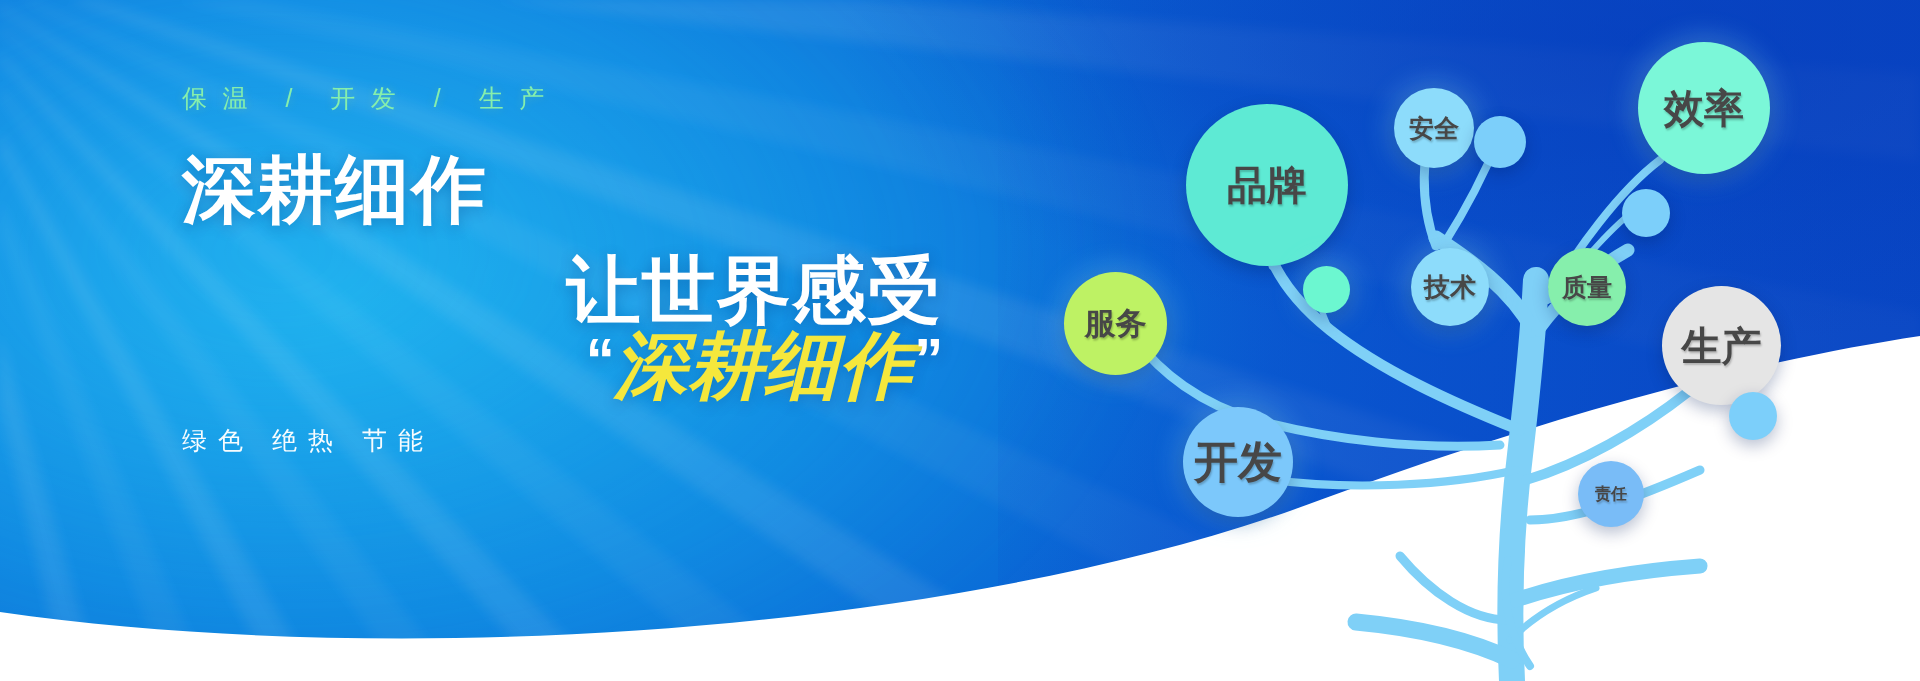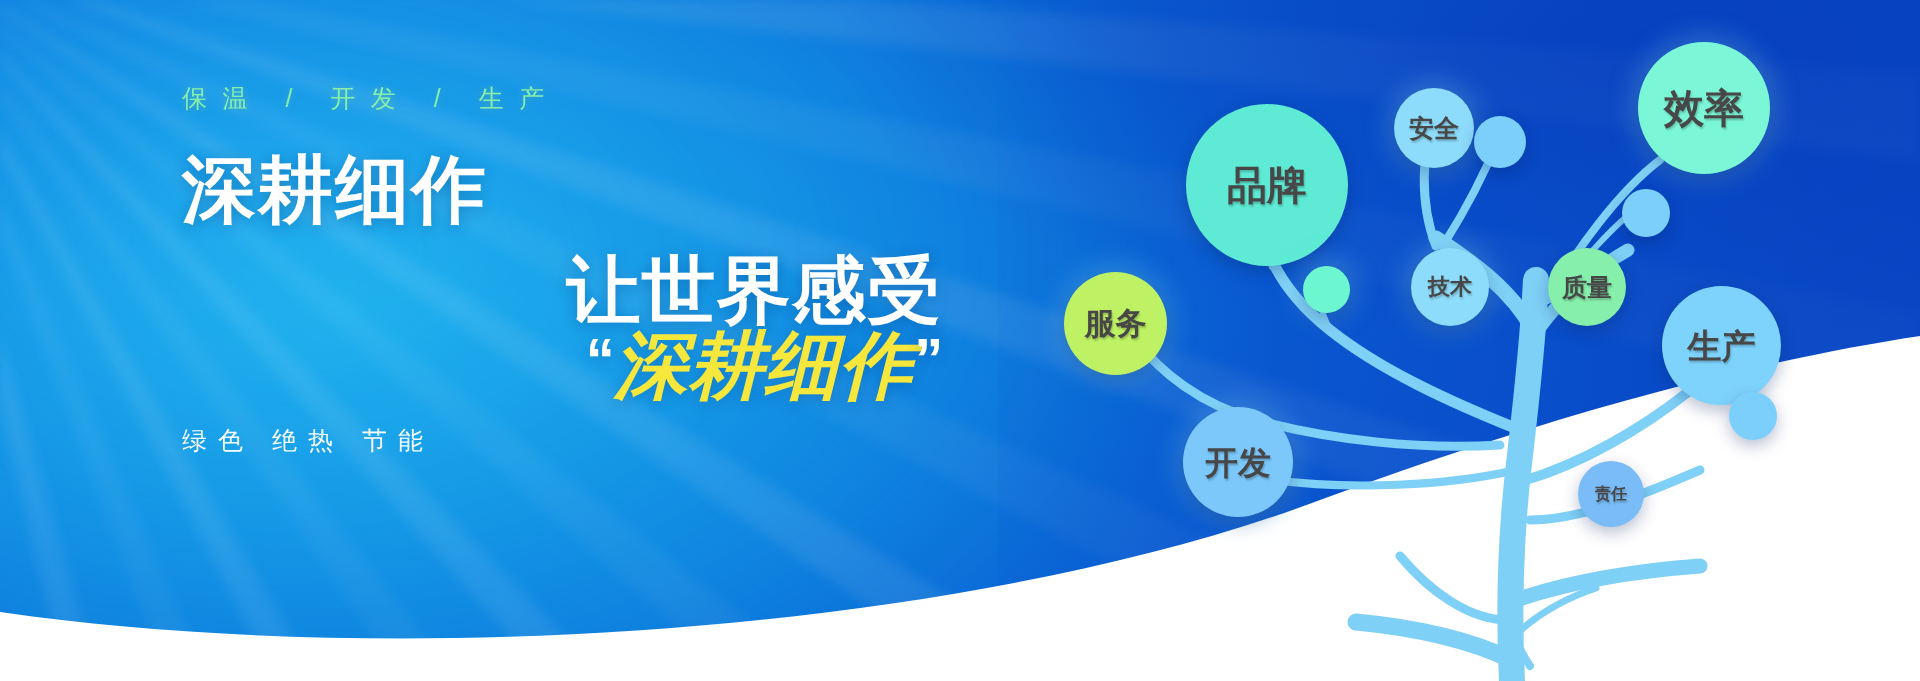--- a/index.html
+++ b/index.html
@@ -142,35 +142,35 @@
         <span>效率</span>
       </div>
       <div class="bubble glow" style="left: 1394px; top: 88px; width: 80px; height: 80px; background: rgb(141, 220, 251); font-size: 25px;">
         <span>安全</span>
       </div>
       <div class="bubble" style="left: 1474px; top: 116px; width: 52px; height: 52px; background: rgb(124, 207, 250); font-size: 14px;"></div>
       <div class="bubble" style="left: 1622px; top: 189px; width: 48px; height: 48px; background: rgb(124, 207, 250); font-size: 14px;"></div>
       <div class="bubble" style="left: 1186px; top: 104px; width: 162px; height: 162px; background: #5eead4; font-size: 40px;">
         <span>品牌</span>
       </div>
-      <div class="bubble glow" style="left: 1411px; top: 248px; width: 78px; height: 78px; background: rgb(141, 220, 251); font-size: 22px;">
+      <div class="bubble glow" style="left: 1411px; top: 248px; width: 78px; height: 78px; background: rgb(141, 220, 251); font-size: 26px;">
         <span>技术</span>
       </div>
       <div class="bubble" style="left: 1548px; top: 248px; width: 78px; height: 78px; background: #86efac; font-size: 25px;">
         <span>质量</span>
       </div>
       <div class="bubble glow" style="left: 1303px; top: 266px; width: 47px; height: 47px; background: rgb(108, 247, 208); font-size: 14px;"></div>
       <div class="bubble glow" style="left: 1064px; top: 272px; width: 103px; height: 103px; background: #bef264; font-size: 31px; font-family: Liberation Serif, serif;">
         <span>服务</span>
       </div>
-      <div class="bubble" style="left: 1662px; top: 286px; width: 119px; height: 119px; background: #7dd3fc; font-size: 34px;">
+      <div class="bubble" style="left: 1662px; top: 286px; width: 119px; height: 119px; background: #e5e5e5; font-size: 40px;">
         <span>生产</span>
       </div>
       <div class="bubble" style="left: 1729px; top: 392px; width: 48px; height: 48px; background: rgb(124, 207, 250); font-size: 14px;"></div>
-      <div class="bubble glow" style="left: 1183px; top: 407px; width: 110px; height: 110px; background: rgb(124, 200, 251); font-size: 33px; align-items: center;">
+      <div class="bubble glow" style="left: 1183px; top: 407px; width: 110px; height: 110px; background: rgb(124, 200, 251); font-size: 44px; align-items: center;">
         <span>开发</span>
       </div>
       <div class="bubble" style="left: 1578px; top: 461px; width: 66px; height: 66px; background: rgb(121, 188, 247); font-size: 16px;">
         <span>责任</span>
       </div>
     </div>
 
   <div class="copy">
     <div class="eyebrow">保温  /  开发  /  生产</div>
 

